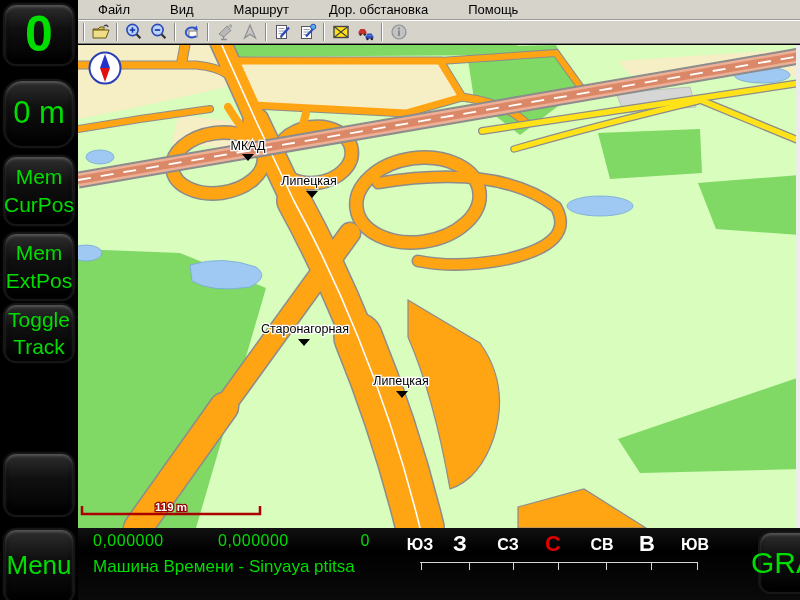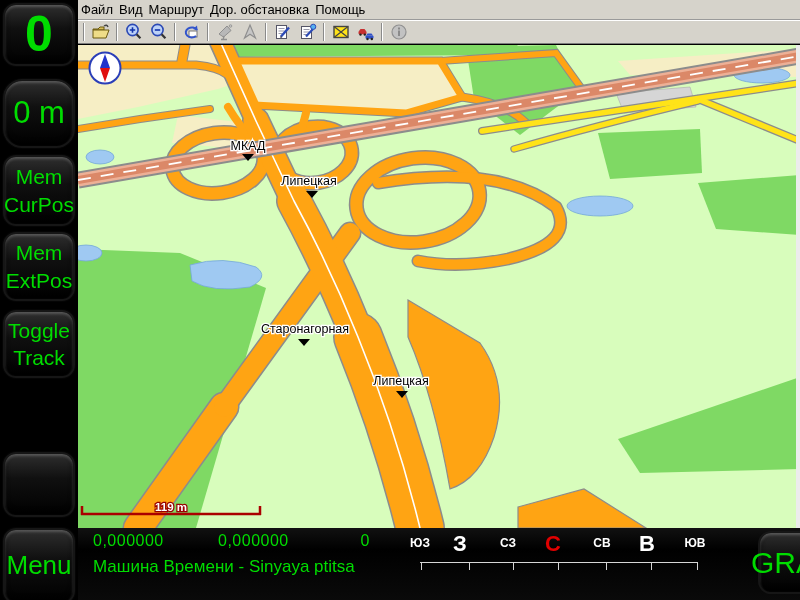--- a/index.html
+++ b/index.html
@@ -19,21 +19,21 @@
   .side-btn.xl { font-size:50px; font-weight:bold; }
   .side-btn.lg { font-size:31px;border-radius:19px; }
   .side-btn.md { font-size:26px; }
 
   
   #menubar {
     position:absolute; left:78px; top:0; width:722px; height:20px;
     background:#D6D3CB; border-bottom:1px solid #9a9a9a;
     display:flex; align-items:center; font-size:13px; color:#000;
   }
-  .menu-item { padding:1px 3px; cursor:default; }
+  .menu-item { padding:1px 20px; cursor:default; }
 
   
   #toolbar {
     position:absolute; left:78px; top:20px; width:722px; height:24px;
     background:#D6D3CB; border-top:1px solid #fff; border-bottom:1px solid #7c7c7c;
     display:flex; align-items:center; padding-left:2px;
   }
   .tb-sep { width:2px; height:18px; border-left:1px solid #8a8a8a; border-right:1px solid #fff; margin:0 3px; }
   .tb-btn { width:25px; height:21px; background:transparent; border:none;
             display:flex; align-items:center; justify-content:center; cursor:pointer; }
@@ -45,21 +45,21 @@
   #map-wrap svg text { font-family:"Liberation Sans", sans-serif; }
 
   
   #statusbar { position:absolute; left:78px; top:528px; width:722px; height:72px;
                background:linear-gradient(180deg,#111 0%,#000 30%,#0a0a0a 100%); }
   .coord { position:absolute; color:#00DD00; font-size:16px; letter-spacing:.5px; top:4px; }
   #lat  { left:15px; }
   #lon  { left:140px; }
   #speed{ left:252px; width:40px; text-align:right; }
   .cmp { position:absolute; color:#fff; transform:translateX(-50%); font-weight:bold; }
-  .cmp.minor { font-size:12px; top:8px; }
+  .cmp.minor { font-size:16px; top:8px; }
   .cmp.major { font-size:22px; top:3px; }
   .cmp.active { color:#E00000; }
   #ruler { position:absolute; left:342px; top:34px; width:278px; height:8px; border-top:1px solid #d6d6d6; }
   #ruler i { position:absolute; top:0; width:1px; height:7px; background:#d6d6d6; }
   #track { position:absolute; left:15px; top:29px; color:#00DD00; font-size:17px; }
   #grab-btn {
     position:absolute; left:648px; top:3px; width:71px; height:63px;
     background:linear-gradient(180deg,#2e2e2e 0%,#101010 40%,#000 100%);
     border:2px solid #161616; border-radius:13px;
     box-shadow:inset 0 2px 3px rgba(255,255,255,.22), inset 0 -3px 5px rgba(0,0,0,.9);
@@ -78,21 +78,21 @@
     <span>0 m</span>
   </div>
   <div class="side-btn" style="top:155px;height:71px">
     <span>Mem</span>
     <span>CurPos</span>
   </div>
   <div class="side-btn" style="top:232px;height:69px">
     <span>Mem</span>
     <span>ExtPos</span>
   </div>
-  <div class="side-btn" style="top:310px;height:68px">
+  <div class="side-btn" style="top:303px;height:60px">
     <span>Toggle</span>
     <span>Track</span>
   </div>
   <div class="side-btn" style="top:452px;height:65px"></div>
   <div class="side-btn md" style="top:528px;height:76px">
     <span>Menu</span>
   </div>
 
   <div id="menubar">
     <span class="menu-item">Файл</span>

